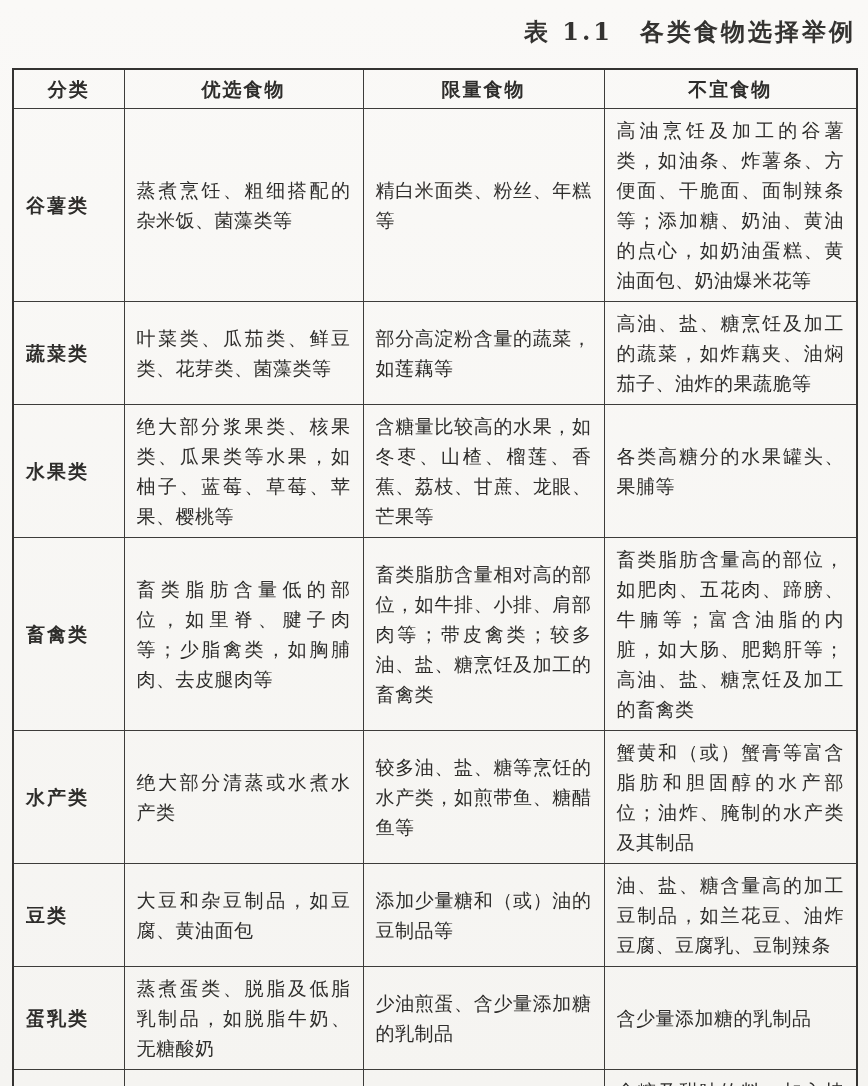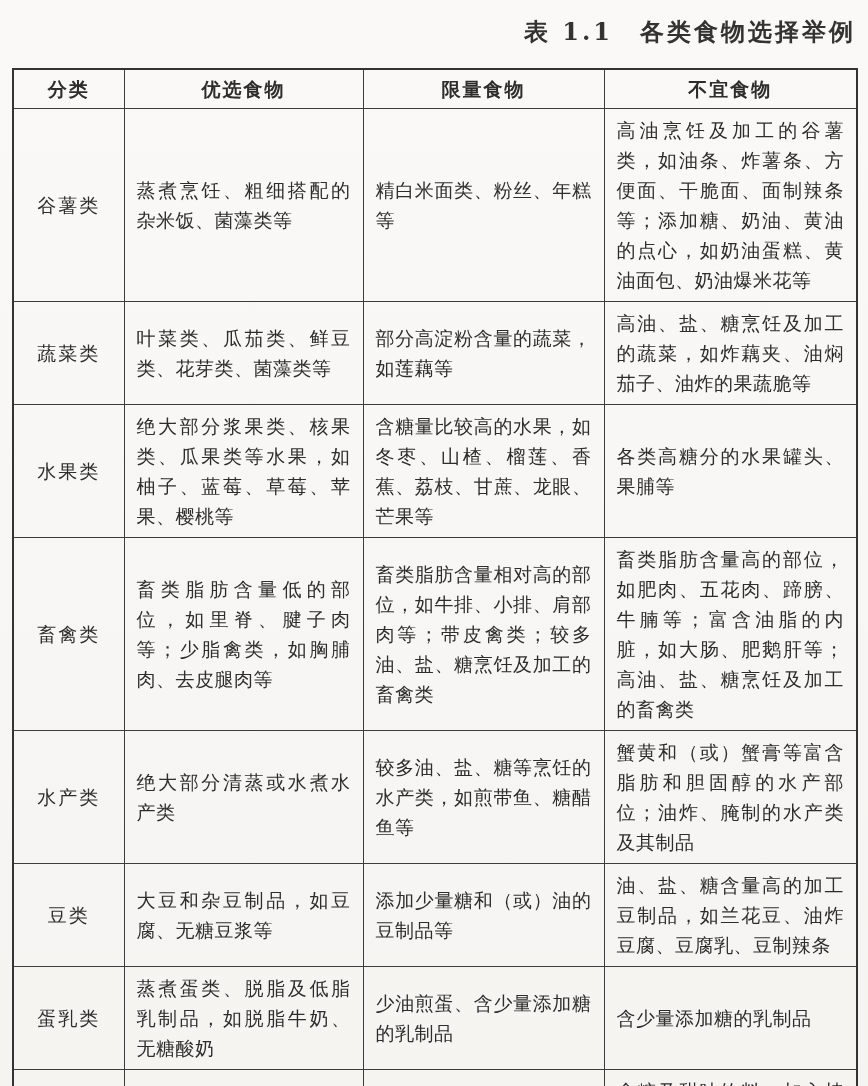--- a/index.html
+++ b/index.html
@@ -47,23 +47,23 @@
   table.food-table { border: 2.5px solid #343331; }
   table.food-table th {
     height: 36px;
     text-align: center;
     font-weight: 700;
     letter-spacing: 2px;
     padding: 4px 6px;
     margin-left: 10px;
   }
   td.cat {
-    text-align: center;
     letter-spacing: 2px;
     white-space: nowrap;
+    font-weight: bold;
   }
   td.txt {
     text-align: justify;
     letter-spacing: 0.5px;
   }
   
   tbody tr:nth-child(1) { height: 183px; }
   tbody tr:nth-child(2) { height: 78px; }
   tbody tr:nth-child(3) { height: 123px; }
   tbody tr:nth-child(4) { height: 170px; }
@@ -120,21 +120,21 @@
         <td class="txt">畜类脂肪含量高的部位，如肥肉、五花肉、蹄膀、牛腩等；富含油脂的内脏，如大肠、肥鹅肝等；高油、盐、糖烹饪及加工的畜禽类</td>
       </tr>
       <tr>
         <td class="cat">水产类</td>
         <td class="txt">绝大部分清蒸或水煮水产类</td>
         <td class="txt">较多油、盐、糖等烹饪的水产类，如煎带鱼、糖醋鱼等</td>
         <td class="txt">蟹黄和（或）蟹膏等富含脂肪和胆固醇的水产部位；油炸、腌制的水产类及其制品</td>
       </tr>
       <tr>
         <td class="cat">豆类</td>
-        <td class="txt">大豆和杂豆制品，如豆腐、无糖豆浆等</td>
+        <td class="txt">大豆和杂豆制品，如豆腐、黄油面包</td>
         <td class="txt">添加少量糖和（或）油的豆制品等</td>
         <td class="txt">油、盐、糖含量高的加工豆制品，如兰花豆、油炸豆腐、豆腐乳、豆制辣条</td>
       </tr>
       <tr>
         <td class="cat">蛋乳类</td>
         <td class="txt">蒸煮蛋类、脱脂及低脂乳制品，如脱脂牛奶、无糖酸奶</td>
         <td class="txt">少油煎蛋、含少量添加糖的乳制品</td>
         <td class="txt">含少量添加糖的乳制品</td>
       </tr>
       <tr>

